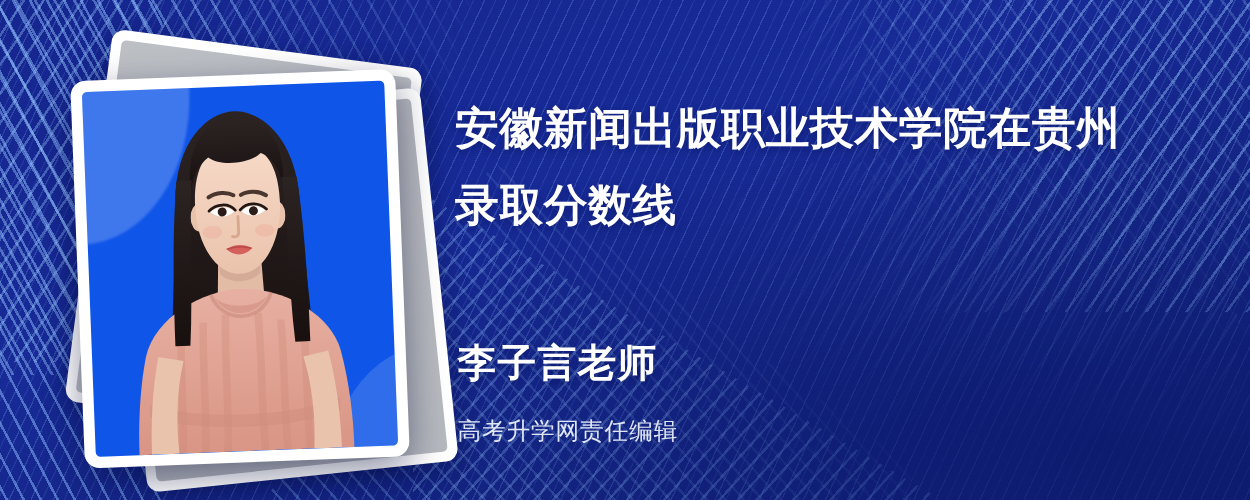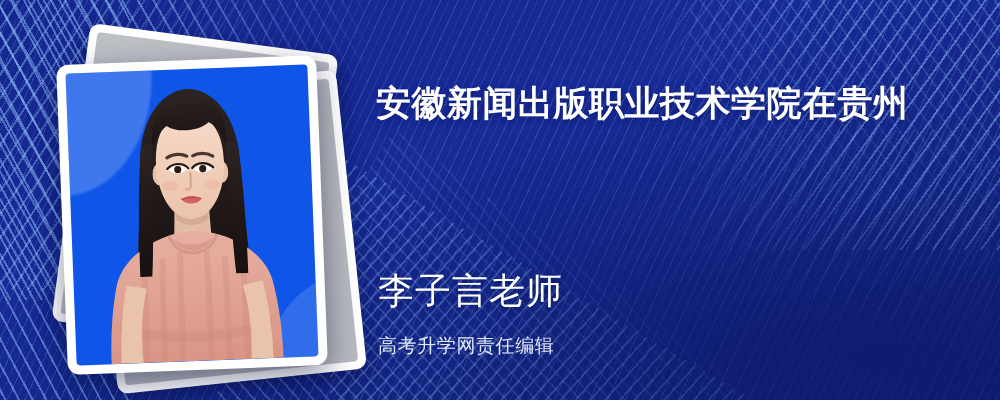--- a/index.html
+++ b/index.html
@@ -214,42 +214,42 @@
     background:rgba(255,255,255,.14);
     border-radius:90px 0 0 0 / 120px 0 0 0;
   }
 
   
   .portrait { position:absolute; left:0; bottom:0; width:100%; height:100%; }
 
   
   .content {
     position:absolute;
-    left:376px; top:0;
+    left:364px; top:0;
     width:600px; height:336px;
   }
   .title {
     position:absolute;
     left:0; top:72px;
     width:580px;
     color:#ffffff;
     font-size:35px;
     font-weight:bold;
     line-height:62px;
     letter-spacing:.5px;
     text-shadow:0 2px 6px rgba(3,10,60,.35);
   }
   .byline {
     position:absolute;
     left:2px; top:272px;
   }
   .author {
     color:#ffffff;
-    font-size:36px;
-    font-weight:normal;
+    font-size:31px;
+    font-weight:bold;
     letter-spacing:1px;
     line-height:38px;
     text-shadow:0 2px 6px rgba(3,10,60,.35);
   }
   .role {
     color:#dfe6f5;
     font-size:19px;
     font-weight:normal;
     letter-spacing:.6px;
     line-height:32px;
@@ -370,20 +370,21 @@
           <path d="M188 214 C194 240 196 268 196 292 L174 292 C176 266 174 240 168 218 Z" fill="#e9c3ac"></path>
         </svg>
       </div>
     </div>
   </div>
 
   <div class="content">
 
     <div class="title">
       <div>安徽新闻出版职业技术学院在贵州</div>
+      <div>录取分数线</div>
     </div>
 
     <div class="byline">
       <div class="author">李子言老师</div>
       <div class="role">高考升学网责任编辑</div>
     </div>
 
   </div>
 </div>
 

